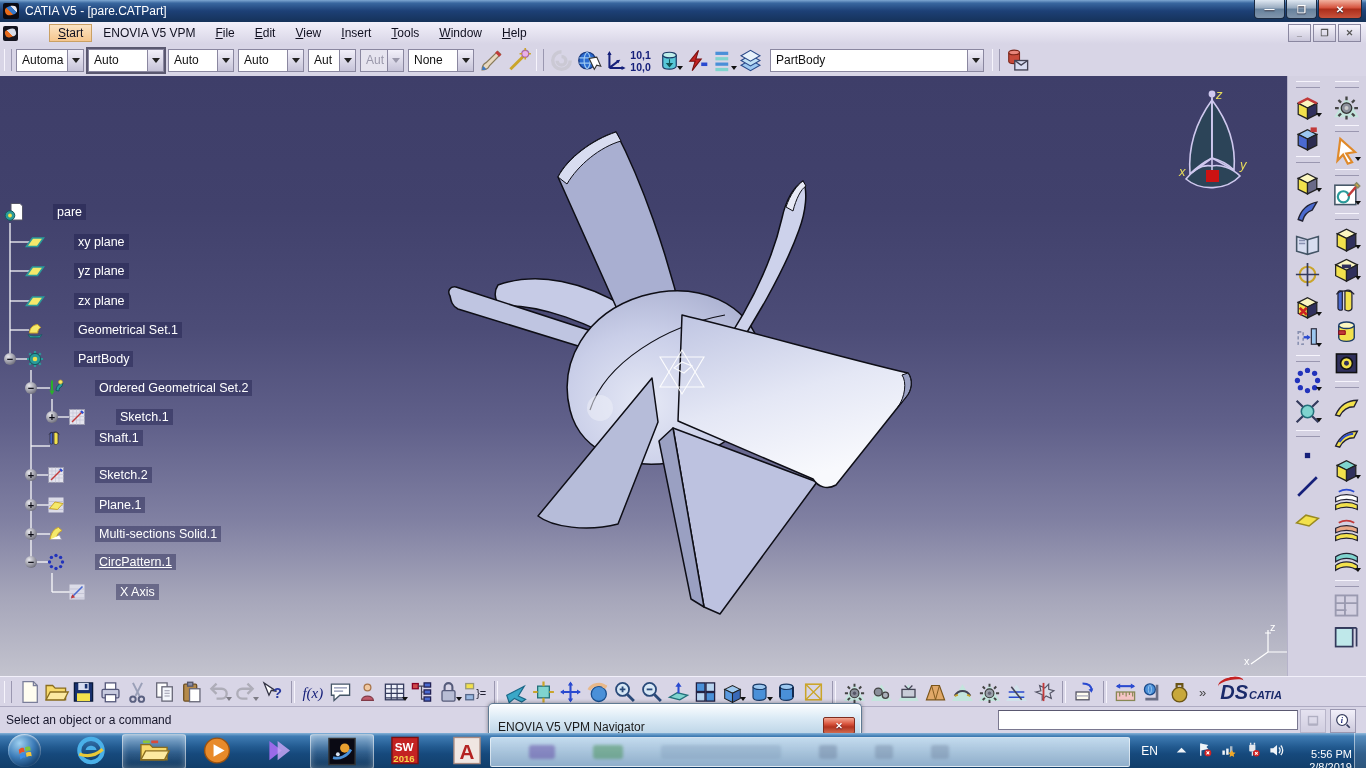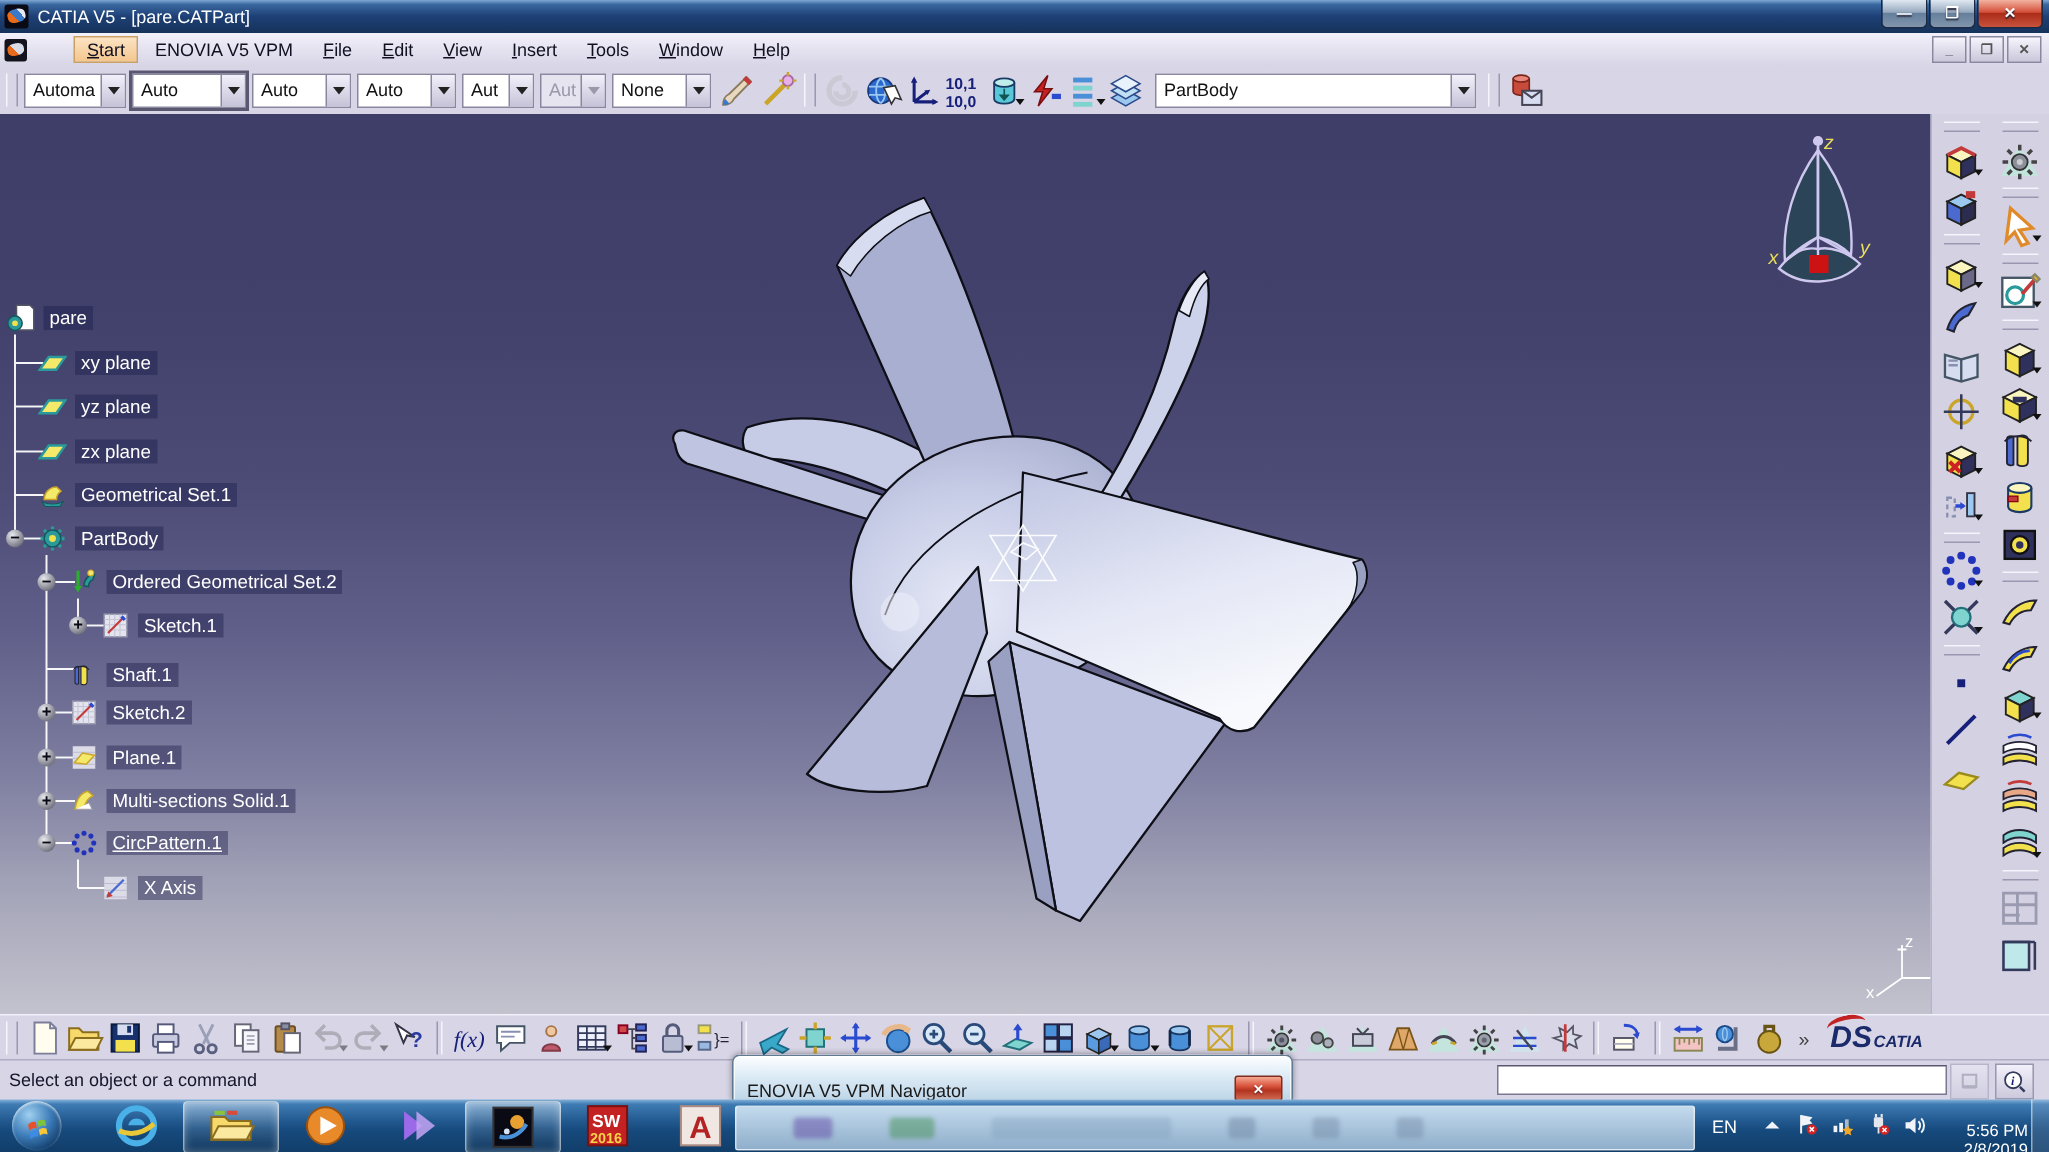--- a/index.html
+++ b/index.html
@@ -55,21 +55,21 @@
   .dockcol{width:39px;display:flex;flex-direction:column;align-items:center;padding-top:2px;}
   .dock-icon{width:31px;height:31px;display:flex;align-items:center;justify-content:center;position:relative;flex:0 0 auto;}
   .dock-icon svg{width:26px;height:26px;}
   .dock-icon.more:after{content:"";position:absolute;right:1px;bottom:2px;border:3.5px solid transparent;border-top:4.5px solid #111;}
   .hgrip{width:24px;height:5px;flex:0 0 auto;margin:3px 0;border-top:1px solid #f6f4fc;border-bottom:1px solid #9a97b0;}
   
   #tree{position:absolute;left:0;top:0;width:330px;height:560px;}
   .tree-row{position:absolute;display:flex;align-items:center;height:20px;}
   .tree-ic{width:20px;height:20px;margin-right:5px;}
   .tree-ic svg{width:20px;height:20px;}
-  .tree-label{font-size:12.5px;color:#fff;background:rgba(28,28,74,.42);padding:1px 4px;white-space:nowrap;}
+  .tree-label{font-size:12.5px;color:#fff;background:rgba(28,28,74,.42);padding:1px 4px;white-space:nowrap;margin-left:24px;}
   .tree-label.sel{text-decoration:underline;}
   .expander{position:absolute;width:12px;height:12px;border-radius:50%;
     background:radial-gradient(circle at 35% 30%,#e8e8ee,#8a8a96 60%,#4a4a55);
     display:flex;align-items:center;justify-content:center;color:#0a0a14;font-size:11px;font-weight:bold;line-height:10px;}
   
   #bottom-toolbar{position:absolute;top:676px;left:0;right:0;height:30px;background:#d8d5e6;
     border-top:1px solid #f2f0fa;display:flex;align-items:center;}
   .sep{width:2px;height:22px;margin:0 5px;border-left:1px solid #9a97b0;border-right:1px solid #f6f4fc;}
   #ds-logo{display:flex;align-items:baseline;margin-left:8px;}
   #ds-logo .ds{font-size:20px;font-weight:bold;font-style:italic;color:#1a2a6a;position:relative;}
@@ -410,21 +410,21 @@
               </svg></span>
             <span class="tree-label">Ordered Geometrical Set.2</span>
           </div><div class="expander" style="left: 25px; top: 306px;">−</div><div class="tree-row" style="left: 67px; top: 331px;">
             <span class="tree-ic"><svg viewBox="0 0 20 20" style="width:100%;height:100%">
                 <rect x="2.5" y="2.5" width="15" height="15" fill="#e4e4ee" stroke="#9a9ab0"></rect>
                 <path d="M2.5 6h15M2.5 9.5h15M2.5 13h15M6 2.5v15M9.5 2.5v15M13 2.5v15" stroke="#c4c4d6" stroke-width=".7"></path>
                 <path d="M5 15L15 5" stroke="#c23a3a" stroke-width="1.4"></path>
                 <path d="M14 4l2.2 2.2" stroke="#2a4ad0" stroke-width="2.2"></path>
               </svg></span>
             <span class="tree-label">Sketch.1</span>
-          </div><div class="expander" style="left: 46px; top: 335px;">+</div><div class="tree-row" style="left: 46px; top: 364px;">
+          </div><div class="expander" style="left: 46px; top: 335px;">+</div><div class="tree-row" style="left: 46px; top: 352px;">
             <span class="tree-ic"><svg viewBox="0 0 20 20" style="width:100%;height:100%">
                 <path d="M4 5.5v9.5c0 1 1.5 1.4 2.4.9V4.6C5.5 4.1 4 4.5 4 5.5z" fill="#4a6ad0" stroke="#223" stroke-width=".7"></path>
                 <path d="M8 4.5v11.5c1.6 1 4 .5 4-1.1V5.6c0-1.6-2.4-2.1-4-1.1z" fill="#f2e14c" stroke="#223" stroke-width=".7"></path>
                 <path d="M3 6.5c2.2-3 8-3 10.4 0" fill="none" stroke="#223" stroke-width=".7"></path>
               </svg></span>
             <span class="tree-label">Shaft.1</span>
           </div><div class="tree-row" style="left: 46px; top: 389px;">
             <span class="tree-ic"><svg viewBox="0 0 20 20" style="width:100%;height:100%">
                 <rect x="2.5" y="2.5" width="15" height="15" fill="#e4e4ee" stroke="#9a9ab0"></rect>
                 <path d="M2.5 6h15M2.5 9.5h15M2.5 13h15M6 2.5v15M9.5 2.5v15M13 2.5v15" stroke="#c4c4d6" stroke-width=".7"></path>

